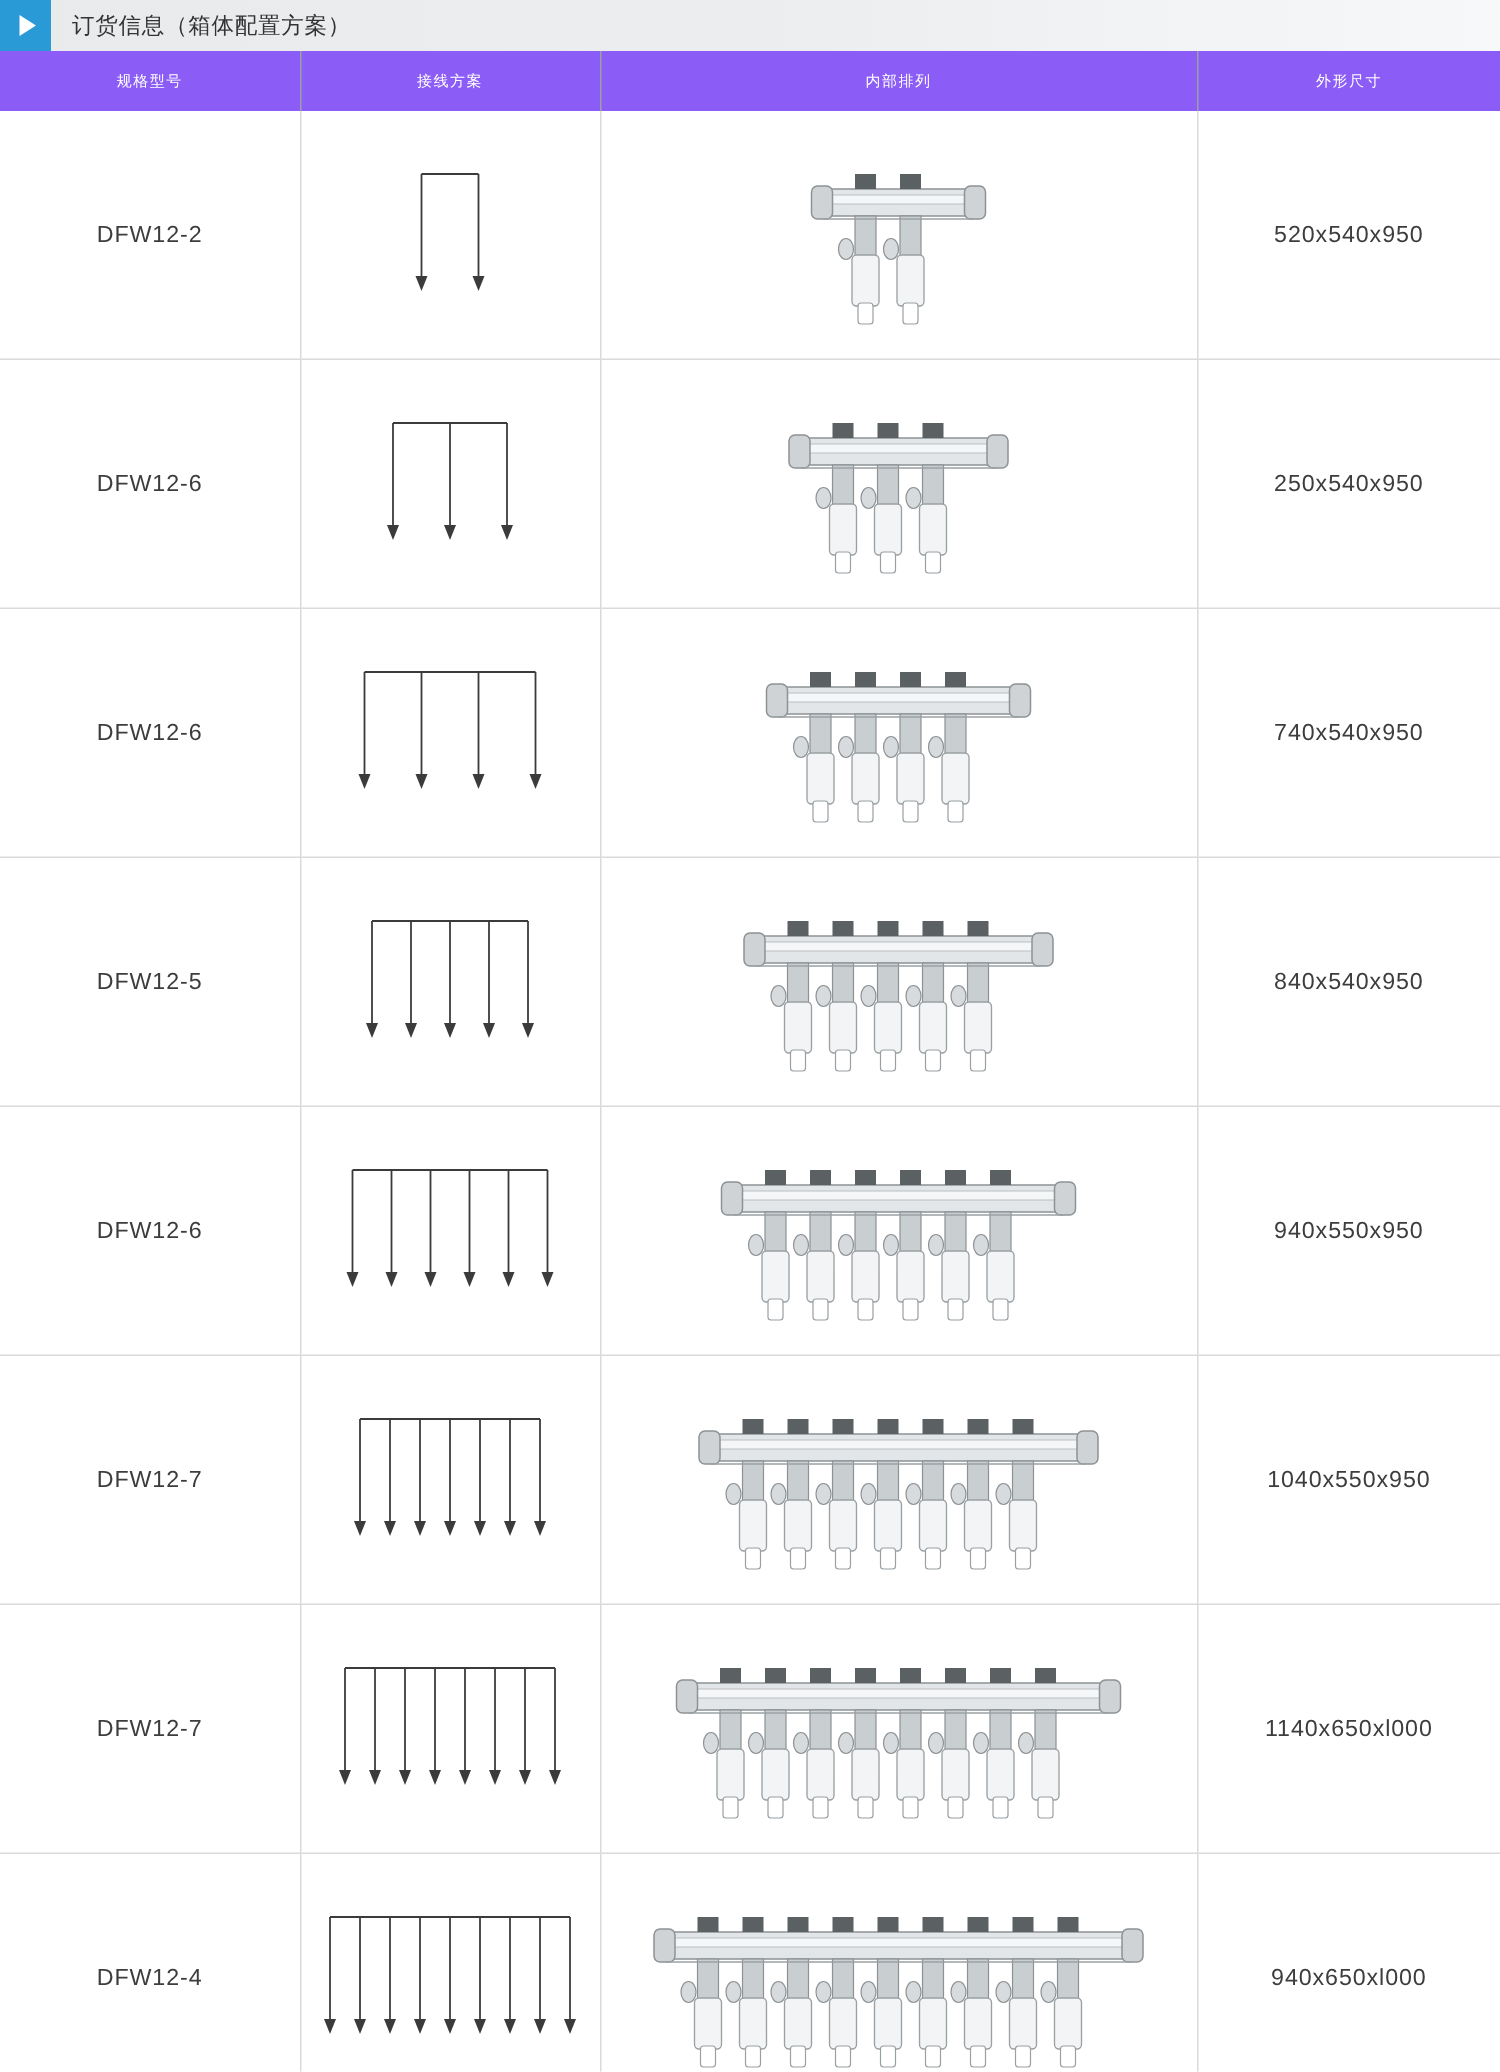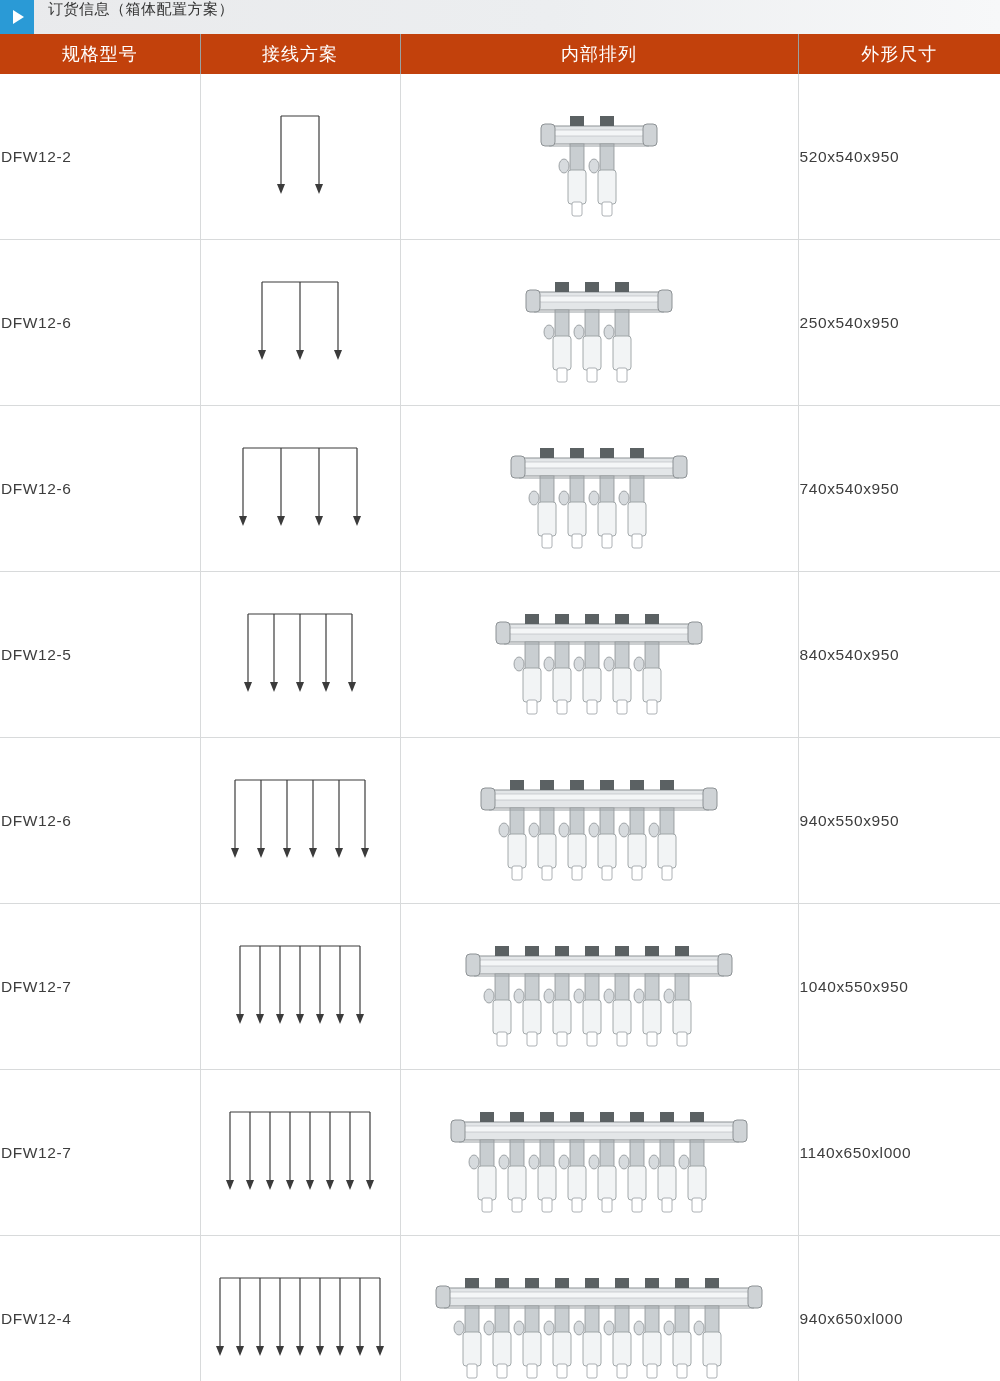--- a/index.html
+++ b/index.html
@@ -12,20 +12,21 @@
     height: 1381px;
     font-family: "Liberation Sans", sans-serif;
     color: #3a3a3a;
     -webkit-font-smoothing: antialiased;
   }
 
   
   .banner {
     height: 34px;
     display: flex;
+    align-items: center;
     background: linear-gradient(to right, #e9eaec 0%, #eceef0 55%, #f7f8f9 100%);
   }
   .banner-marker {
     width: 34px;
     height: 34px;
     background: #2a9ad6;
     display: flex;
     align-items: center;
     justify-content: center;
     flex: 0 0 auto;
@@ -51,35 +52,35 @@
     border-collapse: collapse;
     width: 1000px;
     table-layout: fixed;
   }
   table.spec col.c1 { width: 200px; }
   table.spec col.c2 { width: 200px; }
   table.spec col.c3 { width: 398px; }
   table.spec col.c4 { width: 202px; }
 
   table.spec thead th {
-    background: #c2410c;
+    background: #8b5cf6;
     color: #ffffff;
     font-weight: normal;
-    font-size: 18px;
+    font-size: 10px;
     height: 38px;
     border-right: 1px solid #9aa0a1;
     letter-spacing: 1px;
   }
   table.spec thead th:last-child { border-right: none; font-family: Liberation Serif, serif; }
 
   table.spec tbody td {
     border-bottom: 1px solid #d8dadb;
     border-right: 1px solid #d8dadb;
     height: 163px;
-    text-align: left;
+    text-align: center;
     vertical-align: middle;
     font-size: 15px;
     color: #3f3f3f;
     letter-spacing: 0.6px;
   }
   table.spec tbody td:last-child { border-right: none; }
   table.spec tbody tr:last-child td { border-bottom: none; }
 
   .model { font-size: 15.5px; color: #3d3d3d; }
   .dim  { font-size: 15.5px; color: #3d3d3d; margin-top: 16px; }

